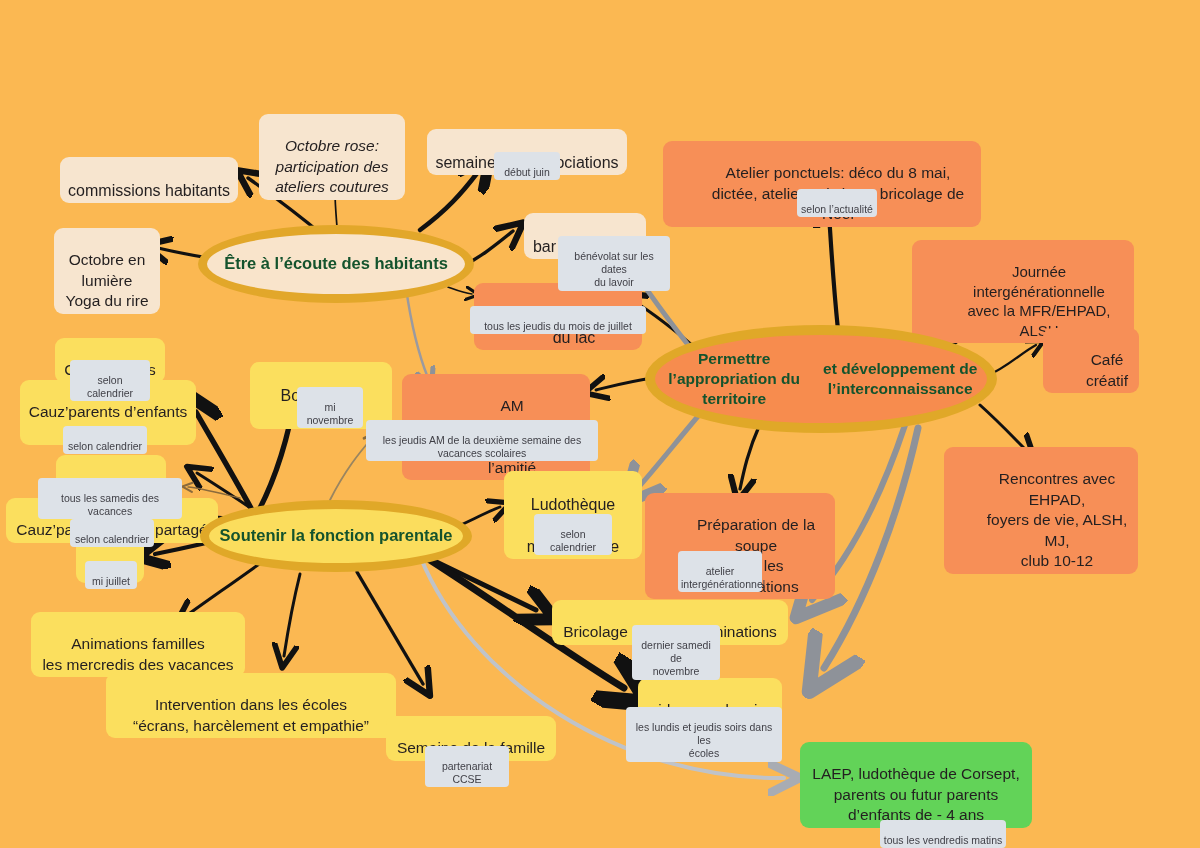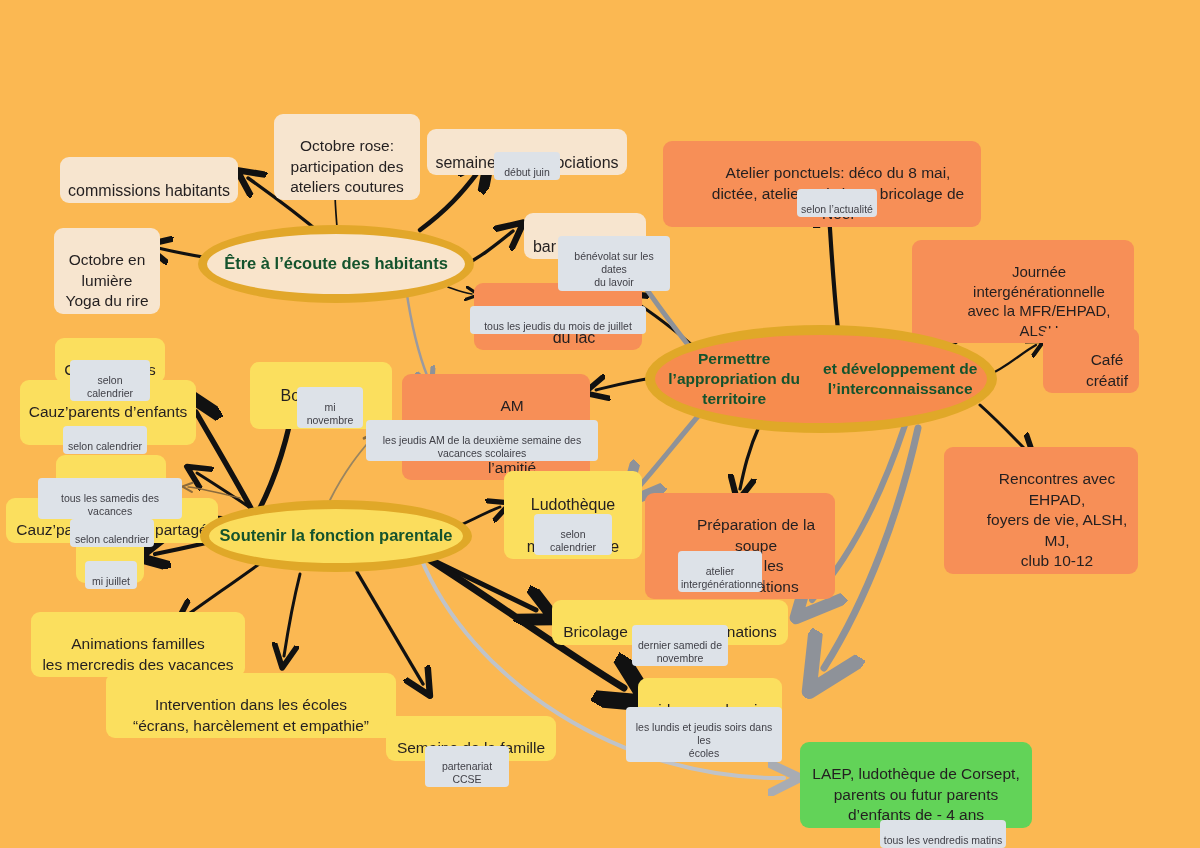--- a/index.html
+++ b/index.html
@@ -182,21 +182,21 @@
 
   <div class="hub hub-orange" style="left:645px;top:325px;width:352px;height:108px;font-size:15.5px;flex-direction:row;">
     <span>Permettre l’appropriation du territoire</span>
     <span>et développement de l’interconnaissance</span>
   </div>
 
   <div class="leaf hl-cream" style="left:60px;top:157px;width:178px;font-size:16px;white-space:pre-line;">
     <span>commissions habitants</span>
   </div>
 
-  <div class="leaf hl-cream" style="left:274px;top:114px;width:146px;font-size:15.5px;white-space:pre-line;">
+  <div class="leaf hl-cream" style="left:259px;top:114px;width:146px;font-size:15.5px;white-space:pre-line;font-style:italic;">
     <span>Octobre rose:
 participation des
 ateliers coutures</span>
   </div>
 
   <div class="leaf hl-cream" style="left:427px;top:129px;width:200px;font-size:16px;white-space:pre-line;">
     <span>semaine des associations</span>
   </div>
   <div class="note" style="left:494px;top:152px;width:66px;white-space:pre-line;">
     <span>début juin</span>
@@ -328,21 +328,21 @@
   <div class="leaf hl-yellow" style="left:386px;top:716px;width:170px;font-size:15.5px;white-space:pre-line;">
     <span>Semaine de la famille</span>
   </div>
   <div class="note" style="left:425px;top:746px;width:84px;white-space:pre-line;">
     <span>partenariat CCSE</span>
   </div>
 
   <div class="leaf hl-yellow" style="left:552px;top:600px;width:236px;font-size:15.5px;white-space:pre-line;">
     <span>Bricolage fête des illuminations</span>
   </div>
-  <div class="note" style="left:632px;top:625px;width:96px;white-space:pre-line;">
+  <div class="note" style="left:632px;top:625px;width:88px;white-space:pre-line;">
     <span>dernier samedi de
 novembre</span>
   </div>
 
   <div class="leaf hl-yellow" style="left:638px;top:678px;width:144px;font-size:15.5px;white-space:pre-line;">
     <span>aides aux devoirs</span>
   </div>
   <div class="note" style="left:626px;top:707px;width:156px;white-space:pre-line;">
     <span>les lundis et jeudis soirs dans les
 écoles</span>

